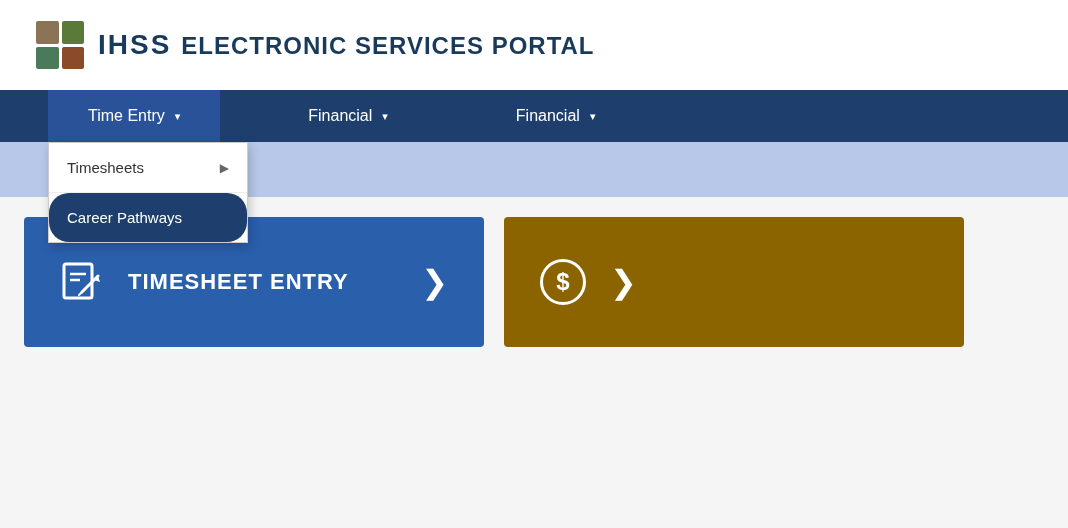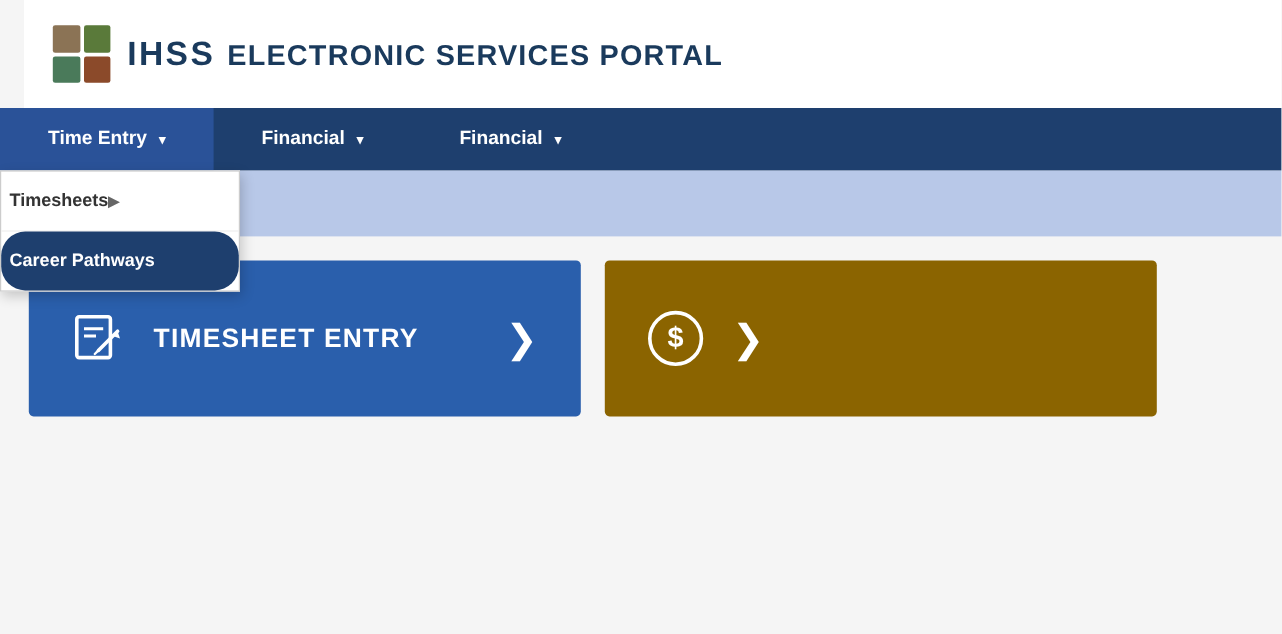--- a/index.html
+++ b/index.html
@@ -7,26 +7,25 @@
       font-family: Arial, sans-serif;
       background: #f5f5f5;
       width: 1068px;
       min-height: 528px;
       overflow: hidden;
     }
 
     
     .header {
       background: #ffffff;
-      padding: 18px 24px;
+      padding: 18px 36px;
       display: flex;
       align-items: center;
       gap: 14px;
       min-height: 90px;
-      margin-left: 20px;
     }
     .logo-grid {
       display: grid;
       grid-template-columns: 1fr 1fr;
       gap: 3px;
       width: 48px;
       height: 48px;
     }
     .logo-cell {
       border-radius: 2px;
@@ -61,24 +60,25 @@
       align-items: stretch;
       min-height: 52px;
       position: relative;
     }
     .nav-item {
       display: flex;
       align-items: center;
       padding: 0 40px;
       color: #ffffff;
       font-size: 16px;
-      font-weight: 700;
+      font-weight: 400;
       cursor: pointer;
       position: relative;
       gap: 8px;
+      margin-left: 48px;
     }
     .nav-item:hover, .nav-item.active {
       background: #2a5298;
     }
     .nav-arrow {
       font-size: 11px;
       margin-left: 2px;
     }
 
     
@@ -94,21 +94,22 @@
       left: 0;
       background: #ffffff;
       border: 1px solid #cccccc;
       box-shadow: 2px 4px 10px rgba(0,0,0,0.2);
       z-index: 100;
       min-width: 200px;
     }
     .dropdown-item {
       display: flex;
       align-items: center;
-      padding: 16px 7px;
+      justify-content: space-between;
+      padding: 16px 18px;
       color: #333333;
       font-size: 15px;
       cursor: pointer;
       border-bottom: 1px solid #eeeeee;
     }
     .dropdown-item:last-child {
       border-bottom: none;
       border-radius: 20px;
     }
     .dropdown-item.highlighted {

